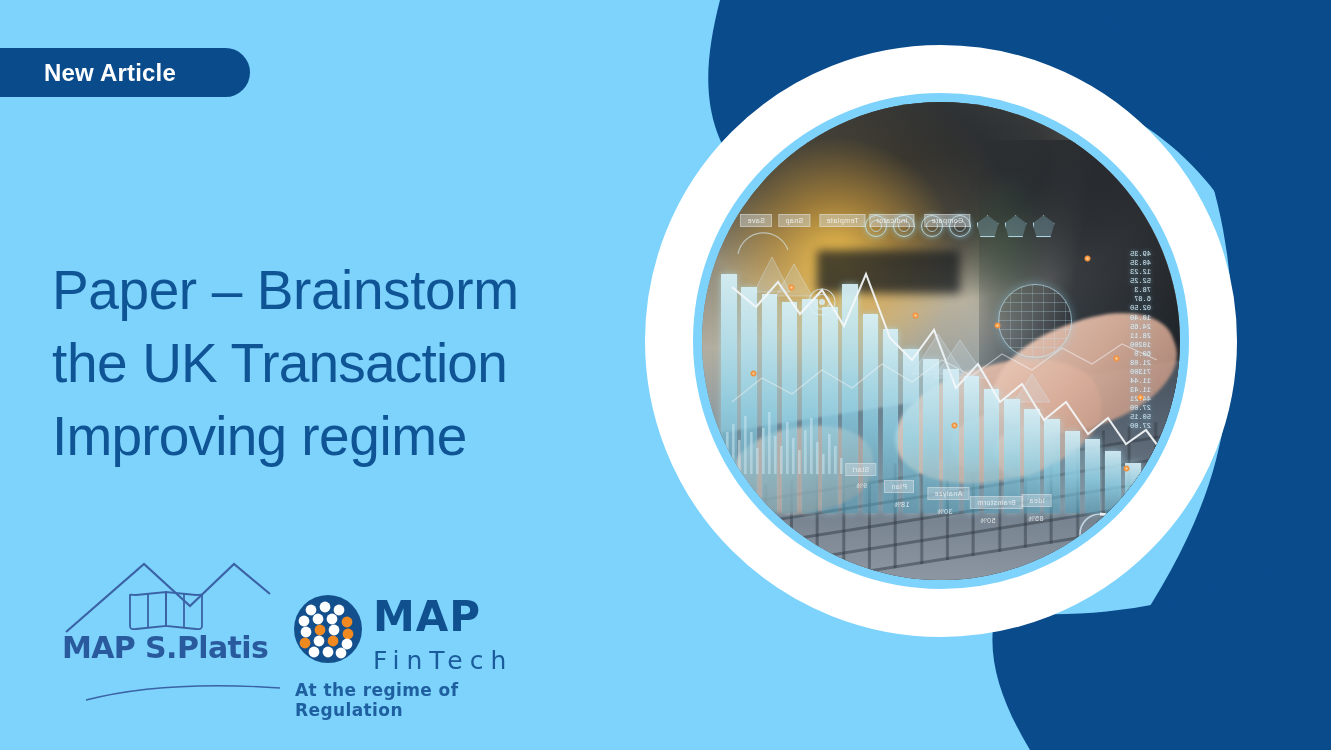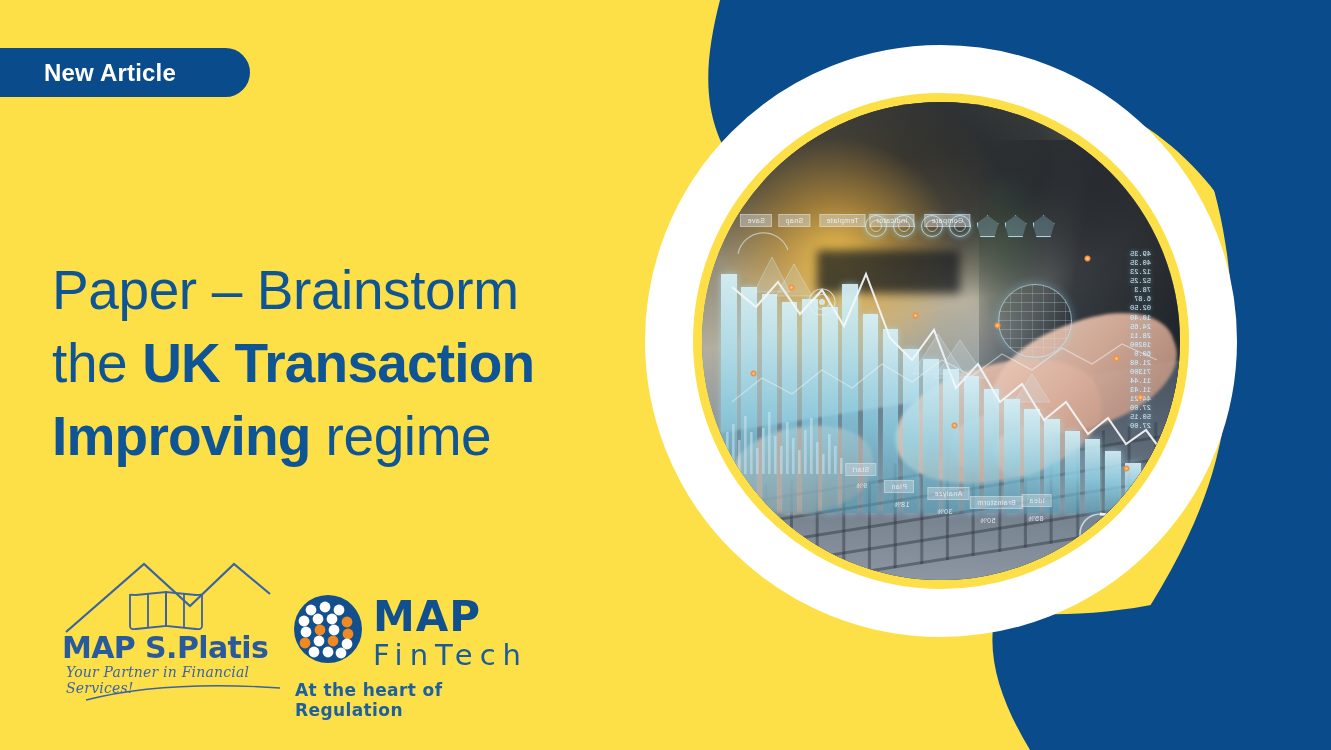--- a/index.html
+++ b/index.html
@@ -7,21 +7,21 @@
   body {
     font-family: "Liberation Sans", sans-serif;
     background:#ffffff;
     overflow:hidden;
     position:relative;
   }
   #stage {
     position:relative;
     width:1331px;
     height:750px;
-    background:#fde047;
+    background:#7dd3fc;
     overflow:hidden;
   }
 
   
   .art-layer {
     position:absolute;
     inset:0;
     pointer-events:none;
   }
   .art-svg { position:absolute; left:0; top:0; }
@@ -181,21 +181,21 @@
   
   .headline{
     position:absolute; left:52px; top:181px;
     width:640px;
     color:#0F5495;
     font-size:55px;
     line-height:73px;
     letter-spacing:-0.4px;
     font-weight:400;
   }
-  .headline .hl-strong{ font-weight:bold; letter-spacing:-0.8px;text-align:center; }
+  .headline .hl-strong{ font-weight:normal; letter-spacing:-0.8px;text-align:center; }
 
   
   .logos{ position:absolute; left:48px; top:556px; width:520px; height:160px; }
 
   .splatis{ position:absolute; left:14px; top:0; width:215px; height:150px; }
   .splatis-word{
     position:absolute; left:0; top:74px;
     font-size:30px; font-weight:bold;
     color:#2A5A9E; letter-spacing:-.6px;
     font-family:"DejaVu Sans", sans-serif;
@@ -210,22 +210,22 @@
 
   .fintech{ position:absolute; left:245px; top:38px; width:260px; height:115px; }
   .ft-dots{ position:absolute; left:0; top:0; width:70px; height:70px; }
   .ft-word{ position:absolute; left:80px; top:2px; }
   .ft-map{
     font-size:42px; font-weight:bold; color:#10508F;
     letter-spacing:1px; line-height:42px;
     font-family:"DejaVu Sans", sans-serif;
   }
   .ft-fin{
-    font-size:29px; color:#1A5C9B; letter-spacing:7px;
-    line-height:30px; margin-top:2px;
+    font-size:25px; color:#1A5C9B; letter-spacing:7px;
+    line-height:30px; margin-top:8px;
     font-family:"DejaVu Sans", sans-serif;
   }
   .ft-tag{
     position:absolute; left:2px; top:86px;
     font-size:17px; color:#1E5FA0; font-weight:bold;
     letter-spacing:.4px;
     font-family:"DejaVu Sans", sans-serif;
   }
 </style>
 </head>
@@ -440,21 +440,20 @@
         <polyline fill="none" stroke="#3A62A5" stroke-width="2.2" points="4,76 82,8 128,50 172,8 208,38"></polyline>
         <g fill="none" stroke="#3A62A5" stroke-width="1.8">
           <path d="M68,38 L68,70 Q68,74 74,73 L104,70 L104,36 L74,39 Q68,39 68,38 Z"></path>
           <path d="M140,38 L140,70 Q140,74 134,73 L104,70 L104,36 L134,39 Q140,39 140,38 Z"></path>
           <line x1="104" y1="36" x2="104" y2="70"></line>
           <line x1="86" y1="37" x2="86" y2="71"></line>
           <line x1="122" y1="37" x2="122" y2="71"></line>
         </g>
       </svg>
       <div class="splatis-word">MAP S.Platis</div>
-      <div class="splatis-tag">Your Partner in Financial Services!</div>
       <svg width="200" height="18" viewBox="0 0 200 18" style="position:absolute;left:22px;top:128px;" aria-hidden="true">
         <path fill="none" stroke="#3A62A5" stroke-width="1.4" d="M2,16 Q80,-4 196,4"></path>
       </svg>
     </div>
 
     <div class="fintech">
       <svg class="ft-dots" viewBox="0 0 70 70" aria-hidden="true">
         <circle cx="35" cy="35" r="34" fill="#134F8C"></circle>
         <g>
           <circle cx="18" cy="16" r="5.4" fill="#ffffff"></circle>
@@ -478,18 +477,18 @@
 
           <circle cx="21" cy="58" r="5.4" fill="#ffffff"></circle>
           <circle cx="35" cy="58" r="5.4" fill="#ffffff"></circle>
           <circle cx="48" cy="59" r="5.4" fill="#ffffff"></circle>
         </g>
       </svg>
       <div class="ft-word">
         <div class="ft-map">MAP</div>
         <div class="ft-fin">FinTech</div>
       </div>
-      <div class="ft-tag">At the heart of Regulation</div>
+      <div class="ft-tag">At the regime of Regulation</div>
     </div>
 
   </div>
 
 </div>
 
 </body></html>

